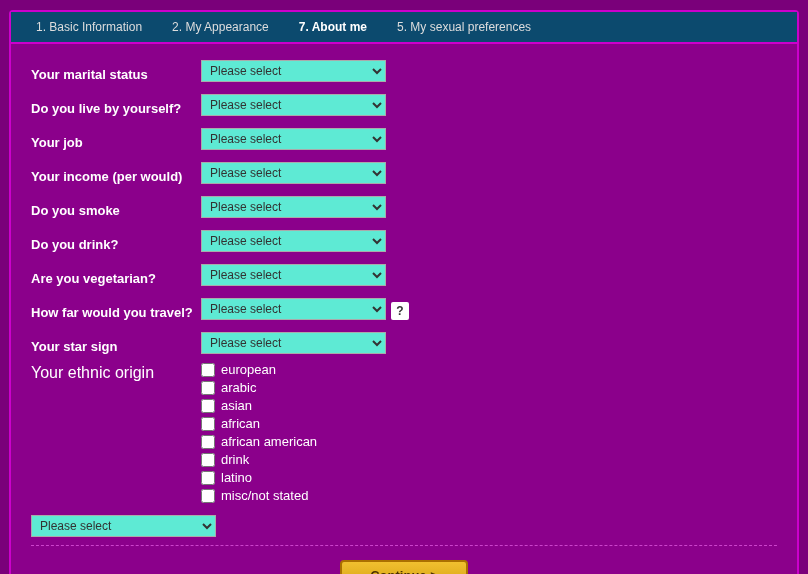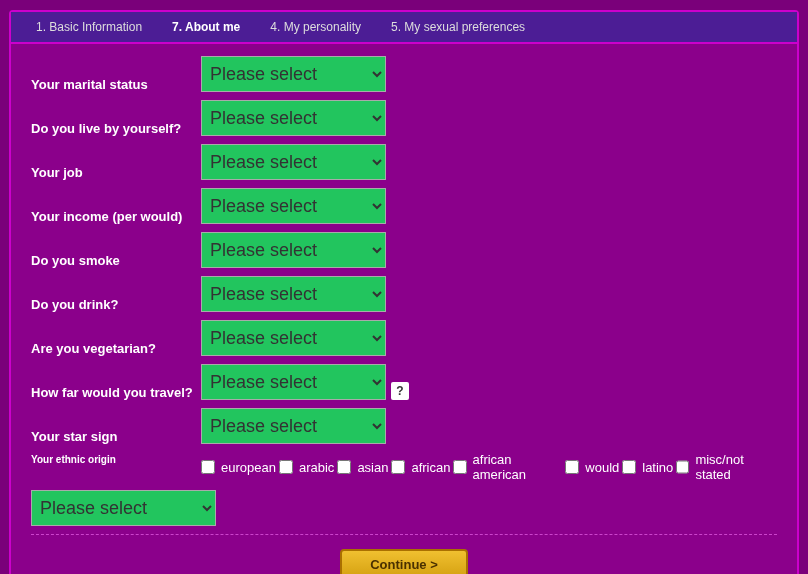--- a/index.html
+++ b/index.html
@@ -16,21 +16,21 @@
     .outer-container {
       width: 790px;
       background: #8b008b;
       border: 2px solid #cc00cc;
       border-radius: 4px;
       padding: 0;
       margin: 10px auto;
     }
     .tab-bar {
       display: flex;
-      background: #4c1d95;
+      background: #0c4a6e;
       border-bottom: 2px solid #cc00cc;
       padding: 6px 10px;
       gap: 0;
     }
     .tab-item {
       color: #ddd;
       font-size: 12px;
       padding: 2px 15px;
       cursor: pointer;
       white-space: nowrap;
@@ -50,26 +50,26 @@
     }
     .form-label {
       color: #fff;
       font-weight: bold;
       font-size: 13px;
       width: 170px;
       min-width: 170px;
       flex-shrink: 0;
     }
     .form-select {
-      background: #22c55e;
+      background: #5eead4;
       border: 1px solid #aaa;
       padding: 2px 4px;
-      font-size: 18px;
+      font-size: 12px;
       width: 185px;
-      height: 36px;
+      height: 22px;
       color: #333;
       cursor: pointer;
     }
     .question-mark {
       display: inline-flex;
       align-items: center;
       justify-content: center;
       width: 18px;
       height: 18px;
       background: #fff;
@@ -80,30 +80,30 @@
       margin-left: 5px;
       cursor: pointer;
     }
     .ethnic-origin-section {
       display: flex;
       align-items: flex-start;
       margin-bottom: 8px;
     }
     .ethnic-label {
       color: #fff;
-      font-weight: bold;
-      font-size: 10px;
+      font-weight: normal;
+      font-size: 16px;
       width: 170px;
       min-width: 170px;
       flex-shrink: 0;
       padding-top: 2px;
     }
     .checkboxes-group {
       display: flex;
-      flex-direction: row;
+      flex-direction: column;
       gap: 3px;
     }
     .checkbox-item {
       display: flex;
       align-items: center;
       gap: 6px;
       color: #fff;
       font-size: 13px;
     }
     .checkbox-item input[type="checkbox"] {
@@ -130,22 +130,22 @@
       cursor: pointer;
     }
   </style>
 </head>
 <body>
 
 <div class="outer-container">
 
   <div class="tab-bar">
     <div class="tab-item">1. Basic Information</div>
+    <div class="tab-item">2. My Appearance</div>
     <div class="tab-item active">7. About me</div>
-    <div class="tab-item">4. My personality</div>
     <div class="tab-item">5. My sexual preferences</div>
   </div>
 
   <div class="form-area">
 
     <div class="form-row">
       <span class="form-label">Your marital status</span>
       <select class="form-select">
         <option>Please select</option>
       </select>
@@ -226,21 +226,21 @@
         <label class="checkbox-item">
           <input type="checkbox" style="">
           <span>african</span>
         </label>
         <label class="checkbox-item">
           <input type="checkbox" style="">
           <span>african american</span>
         </label>
         <label class="checkbox-item">
           <input type="checkbox" style="">
-          <span>would</span>
+          <span>drink</span>
         </label>
         <label class="checkbox-item">
           <input type="checkbox" style="">
           <span>latino</span>
         </label>
         <label class="checkbox-item">
           <input type="checkbox" style="">
           <span>misc/not stated</span>
         </label>
       </div>

